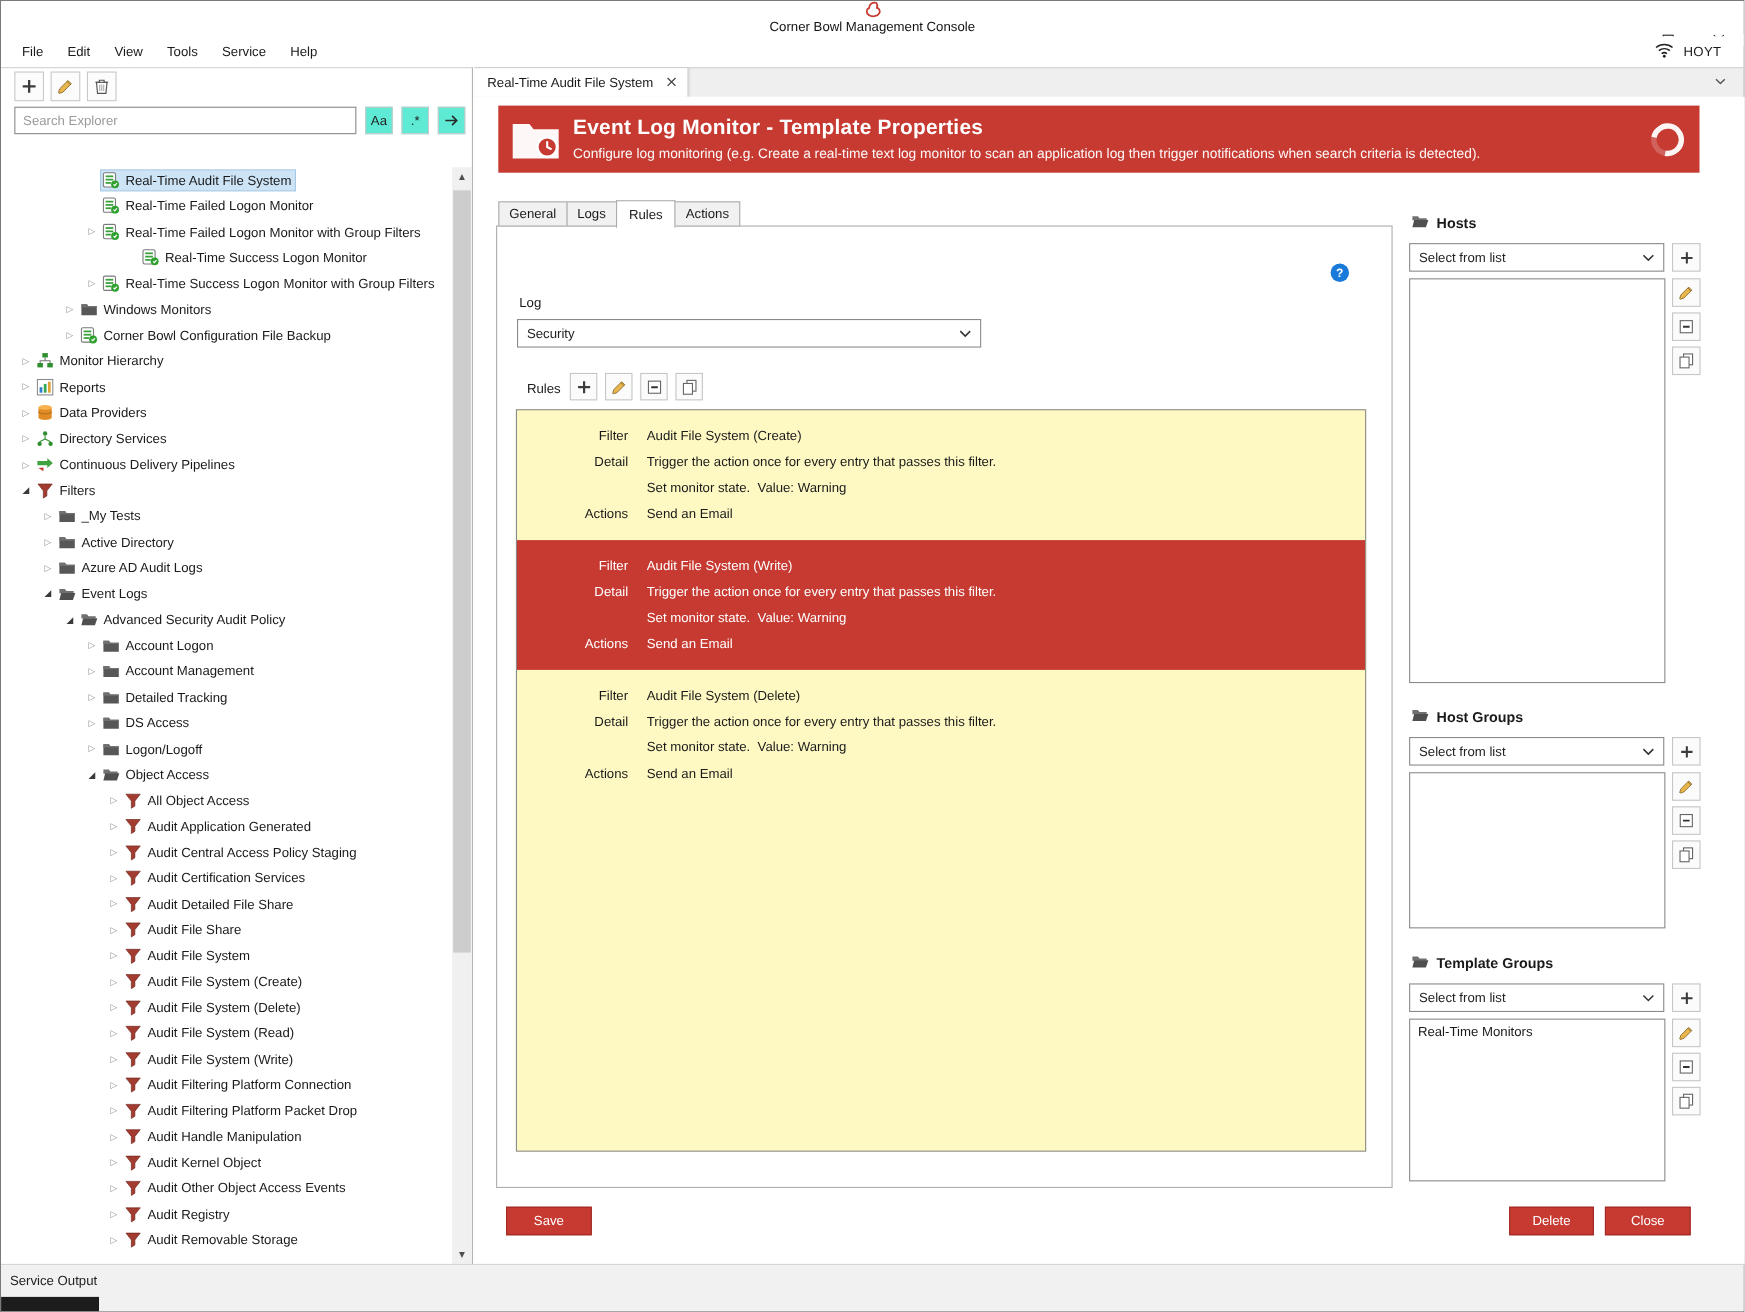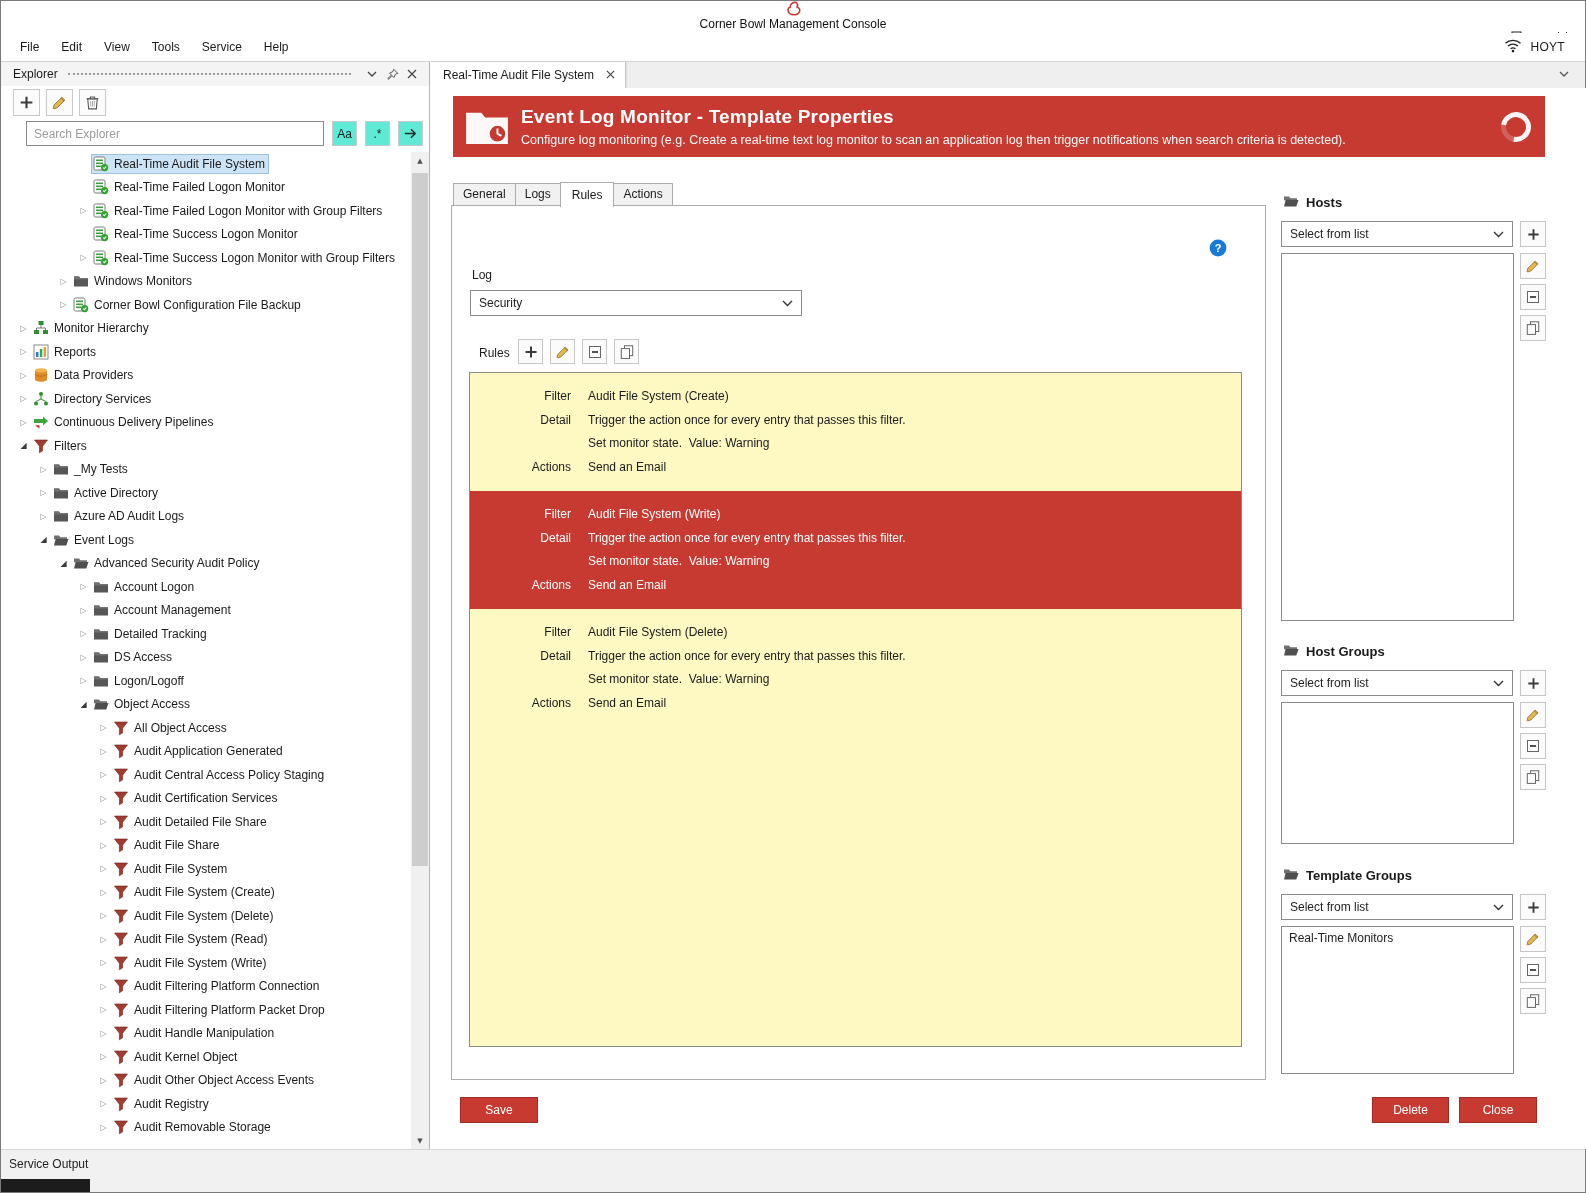--- a/index.html
+++ b/index.html
@@ -22,21 +22,21 @@
 
   
   .explorer { position:absolute; top:60px; left:0; width:429px; bottom:43px; border-top:1px solid #d3d3d3; border-right:1px solid #b4b4b4; background:#fff; overflow:hidden; }
   .explorer-header { height:24px; display:flex; align-items:center; padding:0 8px 0 12px; background:#f4f4f4; }
   .explorer-title { font-size:12px; }
   .grip { flex:1; height:2px; border-top:2px dotted #9a9a9a; margin:0 10px; }
   .hdr-btn { width:18px; height:18px; display:flex; align-items:center; justify-content:center; background:transparent; border:none; margin-left:2px; }
   .explorer-toolbar { height:32px; display:flex; align-items:center; gap:6px; padding-left:12px; }
   .tool-btn { width:27px; height:27px; border:1px solid #c9c9c9; background:#fcfcfc; display:flex; align-items:center; justify-content:center; }
   .tool-btn svg { width:17px; height:17px; }
-  .search-row { display:flex; align-items:center; gap:8px; padding:3px 6px 5px 25px; }
+  .search-row { display:flex; align-items:center; gap:8px; padding:3px 6px 5px 12px; }
   .search-input { width:313px; height:25px; border:1px solid #898989; padding:0 7px; font:inherit; color:#222; }
   .search-input::placeholder { color:#9b9b9b; }
   .search-btn { width:25px; height:25px; border:1px solid #c9c9c9; background:#5eead4; font-family:inherit; font-size:12px; display:flex; align-items:center; justify-content:center; color:#222; }
   .tree-wrap { position:absolute; top:90px; left:0; right:18px; bottom:0; overflow:hidden; }
   .tree-row { height:23.5px; display:flex; align-items:center; white-space:nowrap; }
   .exp { width:13px; flex:none; text-align:center; font-family:"DejaVu Sans", sans-serif; font-size:8px; color:#8f8f8f; margin-right:2px; }
   .exp.open { color:#3a3a3a; }
   .node { display:inline-flex; align-items:center; padding:1px 3px 1px 1px; }
   .node.selected { background:#cde4f6; outline:1px solid #9cc2e2; }
   .tree-icon { width:16px; height:16px; margin-right:5px; flex:none; }
@@ -65,21 +65,21 @@
   .tabcontrol { position:absolute; left:20px; top:94px; width:815px; height:898px; }
   .tabs { display:flex; align-items:flex-end; height:24px; position:relative; z-index:2; padding-left:2px; }
   .tab { border:1px solid #acacac; background:#f1f1f1; padding:3px 9px 4px; margin-right:-1px; font-size:12px; }
   .tab.active { background:#fff; padding:5px 11px 5px; border-bottom:none; margin-bottom:-1px; position:relative; z-index:3; }
   .tabpage { position:absolute; top:23px; left:0; right:0; bottom:0; background:#fff; border:1px solid #acacac; }
 
   .help-btn { position:absolute; left:757px; top:33px; width:18px; height:18px; border:none; background:transparent; padding:0; }
   .field-label { position:absolute; font-size:12px; color:#1a1a1a; }
   .log-label { left:20px; top:62px; }
   .dropdown { border:1px solid #8a8a8a; background:#fff; display:flex; align-items:center; padding:0 8px; font-size:12px; color:#222; }
-  .log-dropdown { position:absolute; left:18px; top:84px; width:332px; height:26px; }
+  .log-dropdown { position:absolute; left:18px; top:84px; width:422px; height:26px; }
   .chev { margin-left:auto; flex:none; }
   .rules-label { left:27px; top:140px; }
   .rules-toolbar { position:absolute; left:66px; top:133px; display:flex; gap:7px; }
   .mini-btn { width:25px; height:25px; border:1px solid #c6c6c6; background:#fbfbfb; display:flex; align-items:center; justify-content:center; padding:0; }
   .mini-btn svg { width:16px; height:16px; }
   .rules-list { position:absolute; left:17px; top:166px; width:773px; height:675px; border:1px solid #8a8a8a; background:#fef9c3; overflow:hidden; }
   .rule-entry { padding:12px 0; }
   .rule-entry.selected { background:#c63a32; color:#fff; }
   .rule-row { display:flex; line-height:23.5px; }
   .rule-label { width:118px; flex:none; text-align:right; padding-right:17px; }
@@ -158,39 +158,20 @@
             <path d="M4 8a8 8 0 0 1 10 0" fill="none" stroke="#222" stroke-width="1.4"></path>
             <path d="M6.6 10.7a4.2 4.2 0 0 1 4.8 0" fill="none" stroke="#222" stroke-width="1.4"></path>
             <circle cx="9" cy="13.1" r="1.3" fill="#222"></circle>
           </svg>
       </span>
       <span class="user-label">HOYT</span>
     </div>
   </div>
 
   <div class="explorer">
-    <div class="explorer-header">
-      <span class="explorer-title">Explorer</span>
-      <span class="grip"></span>
-      <button class="hdr-btn">
-          <svg width="10" height="6" viewBox="0 0 10 6">
-            <path d="M1 1l4 4 4-4" fill="none" stroke="#444" stroke-width="1.3"></path>
-          </svg>
-        </button>
-      <button class="hdr-btn">
-          <svg width="13" height="13" viewBox="0 0 16 16">
-            <path d="M9.5 1.5l5 5-2.8 1-2 4.2-2.4-2.4-4.2 4.6-.9-.9 4.6-4.2L4.4 6.4l4.1-2z" fill="none" stroke="#444" stroke-width="1.1"></path>
-          </svg>
-        </button>
-      <button class="hdr-btn">
-          <svg width="10" height="10" viewBox="0 0 10 10">
-            <path d="M1 1l8 8M9 1l-8 8" stroke="#444" stroke-width="1.2"></path>
-          </svg>
-        </button>
-    </div>
     <div class="explorer-toolbar" id="explorer-toolbar">
         <button class="tool-btn">
           <span style="width: 17px; height: 17px; display: block;"><svg viewBox="0 0 16 16">
               <path d="M8 2.5v11M2.5 8h11" stroke="#3b3b3b" stroke-width="2"></path>
             </svg></span>
         </button>
         <button class="tool-btn">
           <span style="width: 17px; height: 17px; display: block;"><svg viewBox="0 0 16 16">
               <path d="M2 13.4l1-3.2 7.2-7.2 2.8 2.8L5.8 13l-3.3 1z" fill="#e8b64c" stroke="#7a5b1e" stroke-width="0.7"></path>
               <path d="M9.4 3.8l2.8 2.8" stroke="#7a5b1e" stroke-width="0.7"></path>
@@ -259,21 +240,21 @@
                 <rect x="3" y="3.5" width="7" height="1.6" fill="#3aa13a"></rect>
                 <rect x="3" y="6.5" width="7" height="1.6" fill="#3aa13a"></rect>
                 <rect x="3" y="9.5" width="5" height="1.6" fill="#3aa13a"></rect>
                 <circle cx="11.6" cy="11.6" r="3.6" fill="#2fa12f"></circle>
                 <path d="M10.2 11.6l1.1 1.1 2-2.2" stroke="#fff" stroke-width="1.1" fill="none"></path>
               </svg>
             </span>
             <span class="tree-label">Real-Time Failed Logon Monitor with Group Filters</span>
           </span>
         </div>
-        <div class="tree-row" style="padding-left: 76px;">
+        <div class="tree-row" style="padding-left: 112px;">
           <span class="exp"></span>
           <span class="node">
             <span class="tree-icon">
               <svg viewBox="0 0 16 16">
                 <rect x="1" y="1" width="11" height="13" rx="1.5" fill="#fff" stroke="#7a7a7a"></rect>
                 <rect x="3" y="3.5" width="7" height="1.6" fill="#3aa13a"></rect>
                 <rect x="3" y="6.5" width="7" height="1.6" fill="#3aa13a"></rect>
                 <rect x="3" y="9.5" width="5" height="1.6" fill="#3aa13a"></rect>
                 <circle cx="11.6" cy="11.6" r="3.6" fill="#2fa12f"></circle>
                 <path d="M10.2 11.6l1.1 1.1 2-2.2" stroke="#fff" stroke-width="1.1" fill="none"></path>

